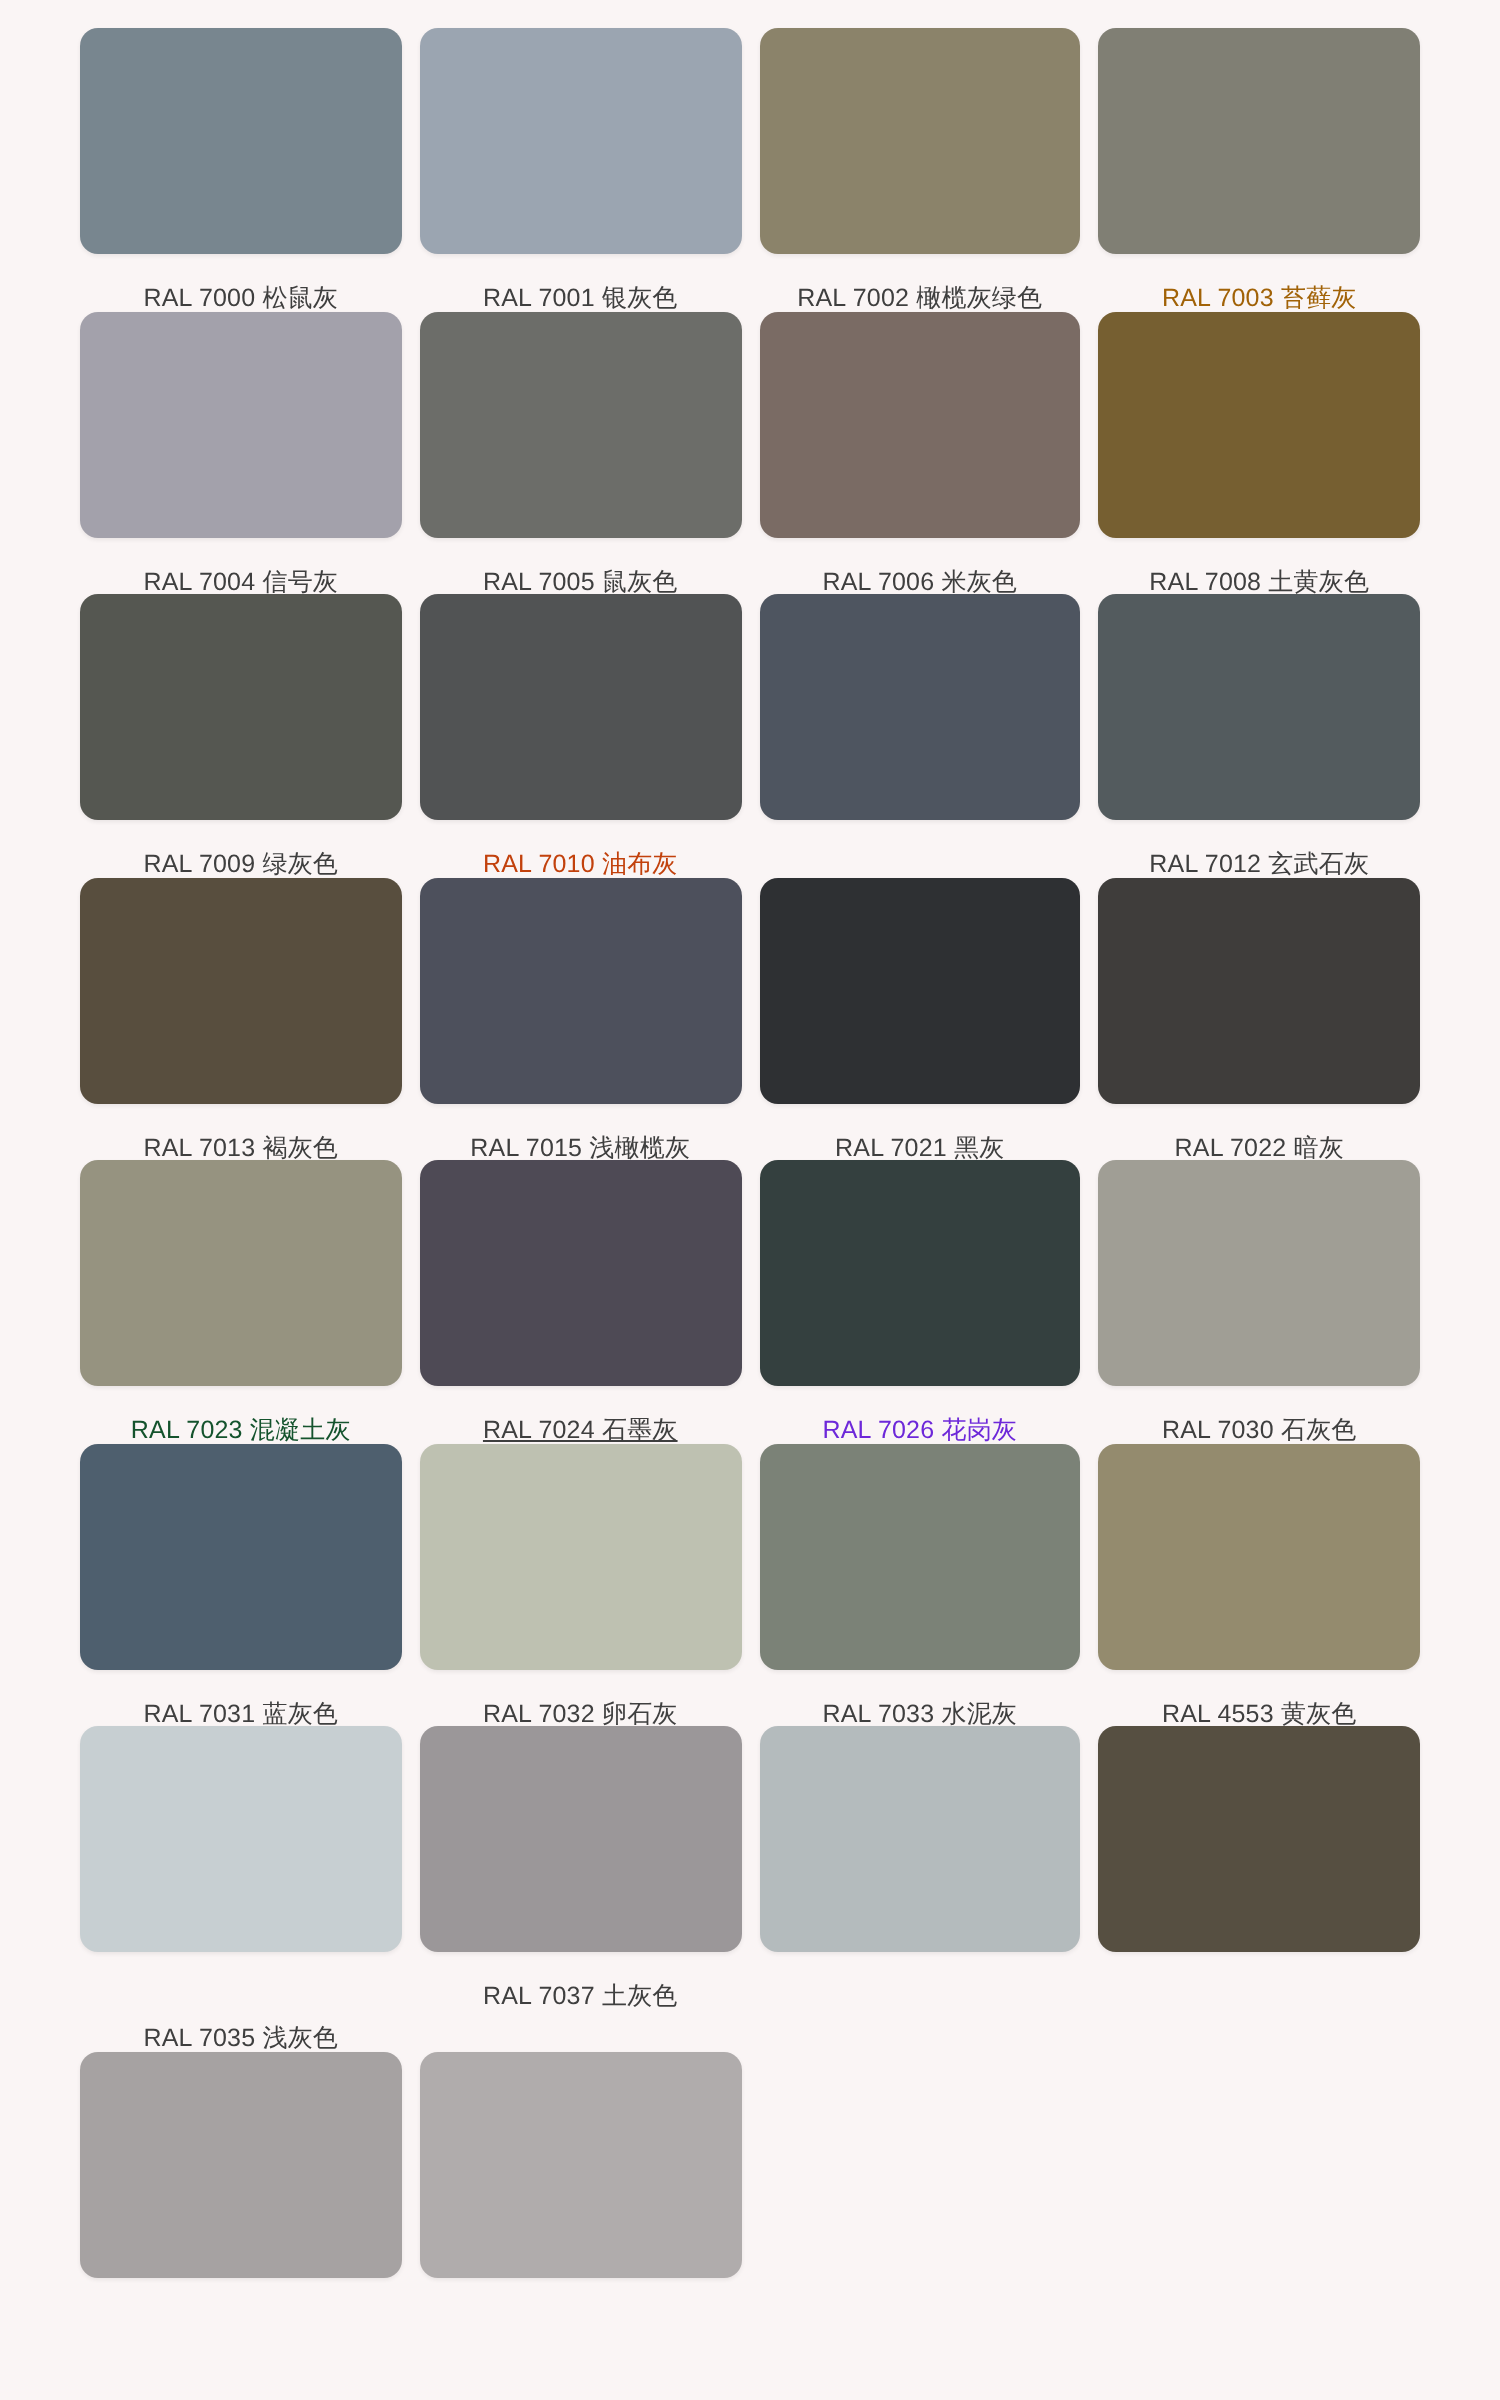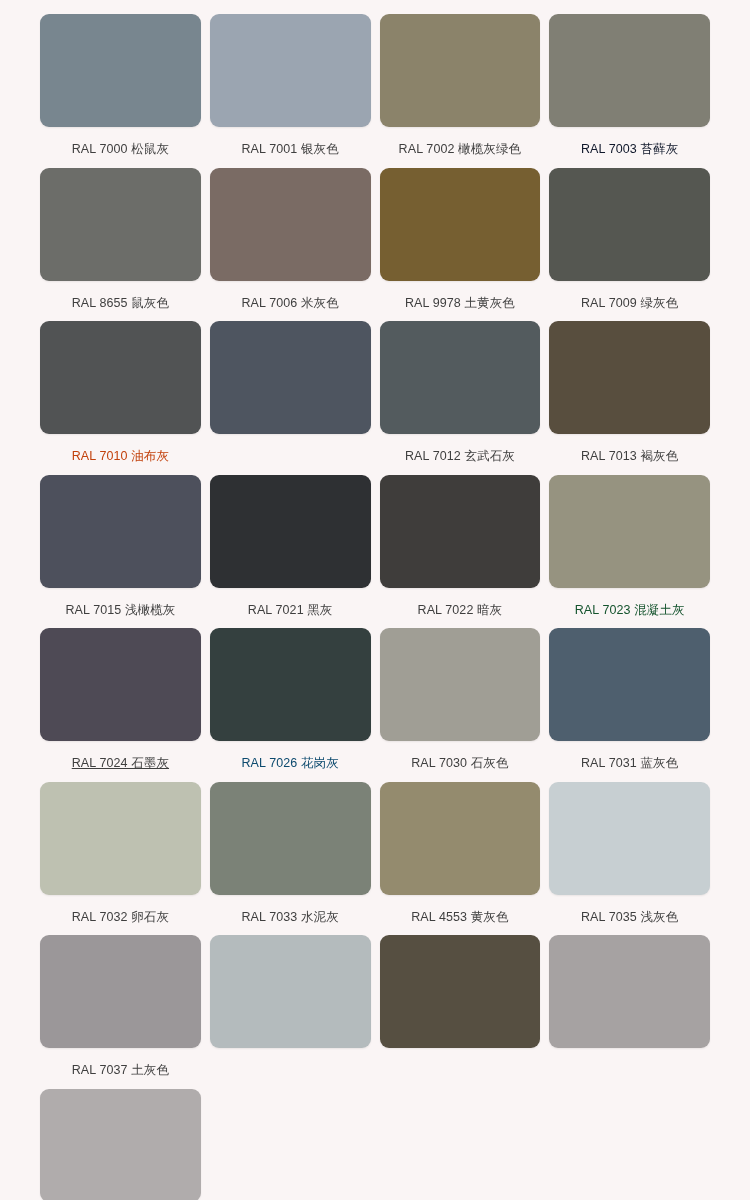--- a/index.html
+++ b/index.html
@@ -38,21 +38,21 @@
     height: 113px;
     border-radius: 9px;
     box-shadow: 0 1px 2px rgba(0,0,0,0.07);
   }
   .swatch-label {
     font-size: 12.5px;
     line-height: 1;
     color: #3f3f3f;
     letter-spacing: 0.1px;
     padding-top: 16px;
-    padding-bottom: 12px;
+    padding-bottom: 0;
     white-space: nowrap;
     text-align: left;
   }
   
   .swatch-cell.partial .swatch-chip {
     height: 113px;
   }
 </style>
 </head>
 <body style="background: rgb(250, 245, 245);">
@@ -66,33 +66,37 @@
       <div class="swatch-cell">
         <div class="swatch-chip" style="background: rgb(155, 165, 177);"></div>
         <div class="swatch-label" style="color: rgb(63, 63, 63);">RAL 7001 银灰色</div>
       </div>
       <div class="swatch-cell">
         <div class="swatch-chip" style="background: rgb(139, 131, 106);"></div>
         <div class="swatch-label" style="color: rgb(63, 63, 63);">RAL 7002 橄榄灰绿色</div>
       </div>
       <div class="swatch-cell">
         <div class="swatch-chip" style="background: rgb(128, 127, 116);"></div>
-        <div class="swatch-label" style="color: #0f172a;">RAL 7003 苔藓灰</div>
+        <div class="swatch-label" style="color: #a16207;">RAL 7003 苔藓灰</div>
+      </div>
+      <div class="swatch-cell">
+        <div class="swatch-chip" style="background: rgb(163, 161, 171);"></div>
+        <div class="swatch-label" style="color: rgb(63, 63, 63);">RAL 7004 信号灰</div>
       </div>
       <div class="swatch-cell">
         <div class="swatch-chip" style="background: rgb(108, 109, 105);"></div>
-        <div class="swatch-label" style="color: rgb(63, 63, 63);">RAL 8655 鼠灰色</div>
+        <div class="swatch-label" style="color: rgb(63, 63, 63);">RAL 7005 鼠灰色</div>
       </div>
       <div class="swatch-cell">
         <div class="swatch-chip" style="background: rgb(122, 107, 100);"></div>
         <div class="swatch-label" style="color: rgb(63, 63, 63);">RAL 7006 米灰色</div>
       </div>
       <div class="swatch-cell">
         <div class="swatch-chip" style="background: rgb(118, 95, 49);"></div>
-        <div class="swatch-label" style="color: rgb(63, 63, 63);">RAL 9978 土黄灰色</div>
+        <div class="swatch-label" style="color: rgb(63, 63, 63);">RAL 7008 土黄灰色</div>
       </div>
       <div class="swatch-cell">
         <div class="swatch-chip" style="background: rgb(85, 87, 81);"></div>
         <div class="swatch-label" style="color: rgb(63, 63, 63);">RAL 7009 绿灰色</div>
       </div>
       <div class="swatch-cell">
         <div class="swatch-chip" style="background: rgb(81, 83, 84);"></div>
         <div class="swatch-label" style="color: #c2410c;">RAL 7010 油布灰</div>
       </div>
       <div class="swatch-cell">
@@ -121,21 +125,21 @@
       <div class="swatch-cell">
         <div class="swatch-chip" style="background: rgb(150, 147, 128);"></div>
         <div class="swatch-label" style="color: #14532d;">RAL 7023 混凝土灰</div>
       </div>
       <div class="swatch-cell">
         <div class="swatch-chip" style="background: rgb(78, 74, 85);"></div>
         <div class="swatch-label" style="color: rgb(63, 63, 63); text-decoration: underline;">RAL 7024 石墨灰</div>
       </div>
       <div class="swatch-cell">
         <div class="swatch-chip" style="background: rgb(52, 64, 63);"></div>
-        <div class="swatch-label" style="color: #0c4a6e;">RAL 7026 花岗灰</div>
+        <div class="swatch-label" style="color: #6d28d9;">RAL 7026 花岗灰</div>
       </div>
       <div class="swatch-cell">
         <div class="swatch-chip" style="background: rgb(160, 158, 149);"></div>
         <div class="swatch-label" style="color: rgb(63, 63, 63);">RAL 7030 石灰色</div>
       </div>
       <div class="swatch-cell">
         <div class="swatch-chip" style="background: rgb(78, 95, 110);"></div>
         <div class="swatch-label" style="color: rgb(63, 63, 63);">RAL 7031 蓝灰色</div>
       </div>
       <div class="swatch-cell">
@@ -145,21 +149,21 @@
       <div class="swatch-cell">
         <div class="swatch-chip" style="background: rgb(123, 130, 119);"></div>
         <div class="swatch-label" style="color: rgb(63, 63, 63);">RAL 7033 水泥灰</div>
       </div>
       <div class="swatch-cell">
         <div class="swatch-chip" style="background: rgb(148, 139, 110);"></div>
         <div class="swatch-label" style="color: rgb(63, 63, 63);">RAL 4553 黄灰色</div>
       </div>
       <div class="swatch-cell">
         <div class="swatch-chip" style="background: rgb(199, 207, 210);"></div>
-        <div class="swatch-label" style="color: rgb(63, 63, 63);">RAL 7035 浅灰色</div>
+        <div class="swatch-label" style="color: rgb(63, 63, 63); margin-top: 21px;">RAL 7035 浅灰色</div>
       </div>
       <div class="swatch-cell">
         <div class="swatch-chip" style="background: rgb(155, 151, 153);"></div>
         <div class="swatch-label" style="color: rgb(63, 63, 63);">RAL 7037 土灰色</div>
       </div>
       <div class="swatch-cell partial">
         <div class="swatch-chip" style="background: rgb(180, 187, 189);"></div>
       </div>
       <div class="swatch-cell partial">
         <div class="swatch-chip" style="background: rgb(86, 79, 65);"></div>

